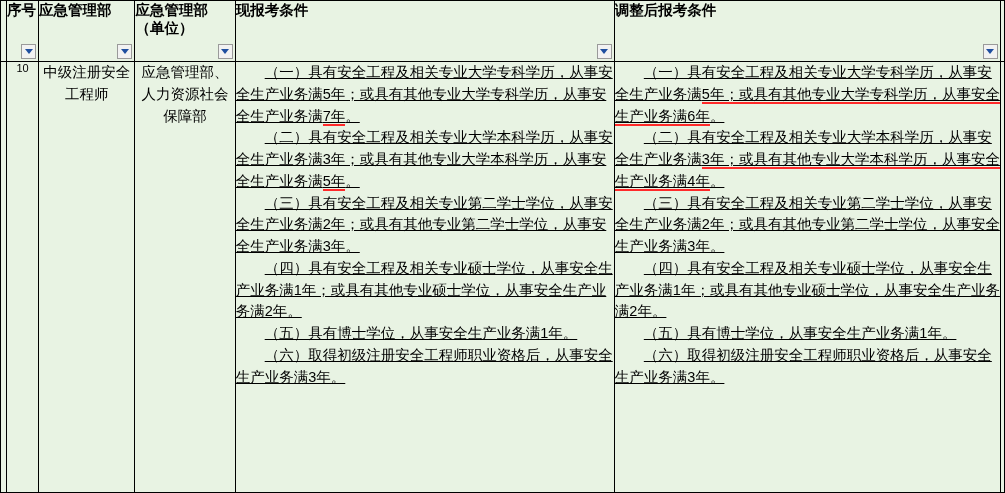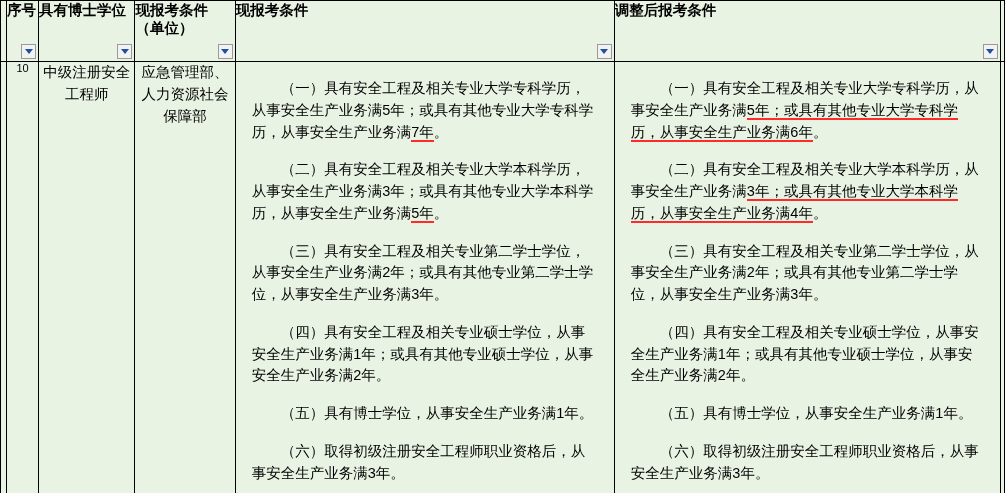--- a/index.html
+++ b/index.html
@@ -94,22 +94,23 @@
     line-height: 1.5;
     padding: 2px 3px;
   }
   .cond-cell {
     font-size: 14.5px;
     line-height: 1.5;
     padding: 4px 6px 4px 6px;
     text-align: left;
   }
   .cond-cell p {
-    margin: 16px;
+    margin: 0;
     text-indent: 2em;
+    text-decoration: underline;
   }
   .uline {
     border-bottom: 2px solid #ff2a2a;
     padding-bottom: 0px;
   }
   .col-seq   { width: 32px; }
   .col-name  { width: 96px; }
   .col-dept  { width: 100px; }
   .col-cur   { width: 378px; }
   .col-new   { width: 385px; }
@@ -131,27 +132,27 @@
     <tbody>
       <tr>
         <td class="gutter"></td>
         <td class="hdr">
           <span>序号</span>
           <span class="filter-btn">
               <span class="caret"></span>
             </span>
         </td>
         <td class="hdr">
-          <span>具有博士学位</span>
+          <span>应急管理部</span>
           <span class="filter-btn">
               <span class="caret"></span>
             </span>
         </td>
         <td class="hdr">
-          <span>现报考条件（单位）</span>
+          <span>应急管理部（单位）</span>
           <span class="filter-btn">
               <span class="caret"></span>
             </span>
         </td>
         <td class="hdr">
           <span>现报考条件</span>
           <span class="filter-btn">
               <span class="caret"></span>
             </span>
         </td>

